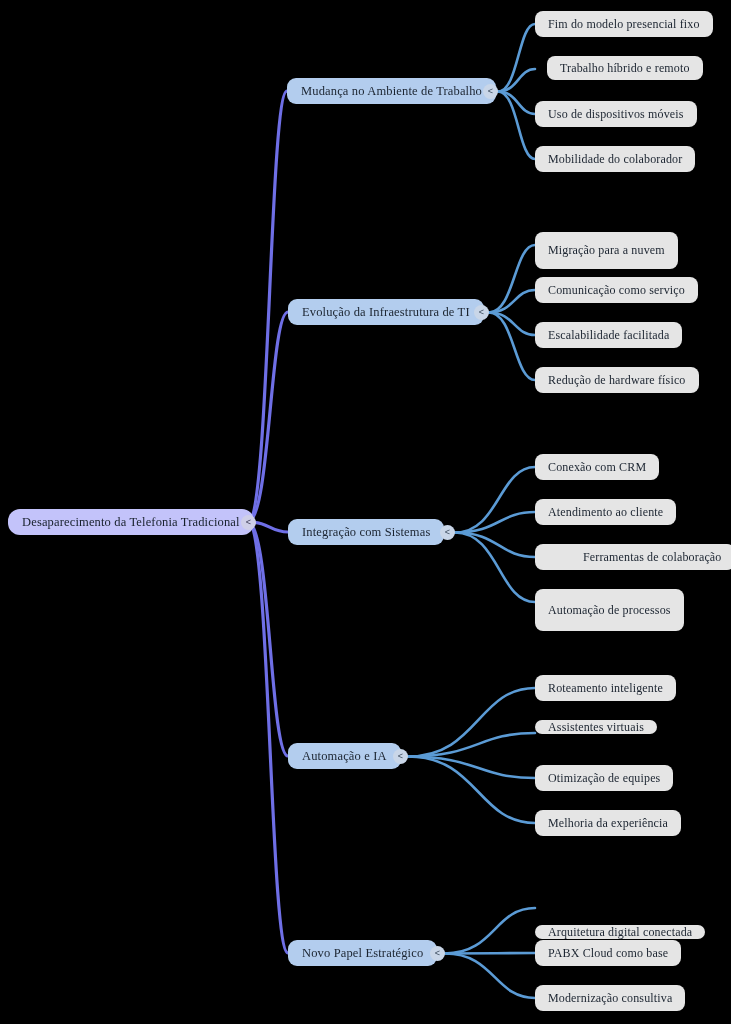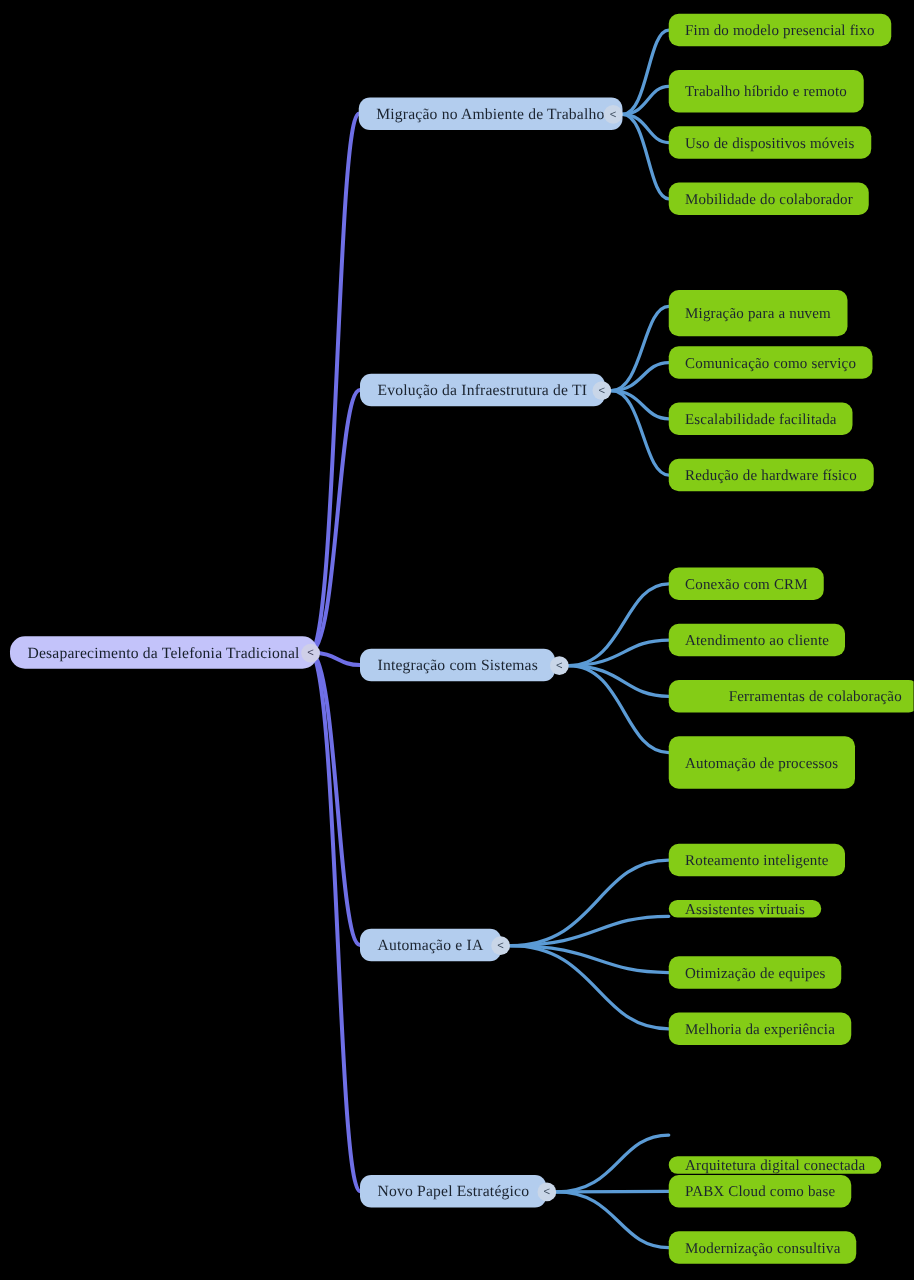--- a/index.html
+++ b/index.html
@@ -44,21 +44,21 @@
     border-radius: 12px;
     color: #17202b;
   }
   .node-branch {
     background: #b3cdee;
     font-size: 12.5px;
     padding: 0 14px;
     border-radius: 9px;
   }
   .node-leaf {
-    background: #84cc16;
+    background: #e5e5e5;
     font-size: 12px;
     padding: 0 13px;
     border-radius: 8px;
   }
   .badge {
     position: absolute;
     width: 15px;
     height: 15px;
     border-radius: 50%;
     background: #c9d6e8;
@@ -106,27 +106,27 @@
       <path d="M445,953.5 C494.5,953.5 494.5,908 535,908" stroke="#5b9bd5" stroke-width="2.6" fill="none" stroke-linecap="round"></path>
       <path d="M445,953.5 C494.5,953.5 494.5,953 535,953" stroke="#5b9bd5" stroke-width="2.6" fill="none" stroke-linecap="round"></path>
       <path d="M445,953.5 C494.5,953.5 494.5,998 535,998" stroke="#5b9bd5" stroke-width="2.6" fill="none" stroke-linecap="round"></path>
     </svg>
   <div id="nodes">
       <div class="node node-root" style="left: 8px; top: 509px; min-width: 228px; height: 26px;">
         <span>Desaparecimento da Telefonia Tradicional</span>
       </div>
       <div class="badge badge-root" style="left: 241px; top: 515px;">&lt;</div>
       <div class="node node-branch" style="left: 287px; top: 78px; min-width: 196px; height: 26px;">
-        <span>Migração no Ambiente de Trabalho</span>
+        <span>Mudança no Ambiente de Trabalho</span>
       </div>
       <div class="badge" style="left: 483px; top: 84px;">&lt;</div>
       <div class="node node-leaf" style="left: 535px; top: 11px; min-width: 172px; height: 26px;">
         <span>Fim do modelo presencial fixo</span>
       </div>
-      <div class="node node-leaf" style="left: 535px; top: 56px; min-width: 151px; height: 34px;">
+      <div class="node node-leaf" style="left: 547px; top: 56px; min-width: 151px; height: 24px;">
         <span>Trabalho híbrido e remoto</span>
       </div>
       <div class="node node-leaf" style="left: 535px; top: 101px; min-width: 156px; height: 26px;">
         <span>Uso de dispositivos móveis</span>
       </div>
       <div class="node node-leaf" style="left: 535px; top: 146px; min-width: 156px; height: 26px;">
         <span>Mobilidade do colaborador</span>
       </div>
       <div class="node node-branch" style="left: 288px; top: 299px; min-width: 180px; height: 26px;">
         <span>Evolução da Infraestrutura de TI</span>

